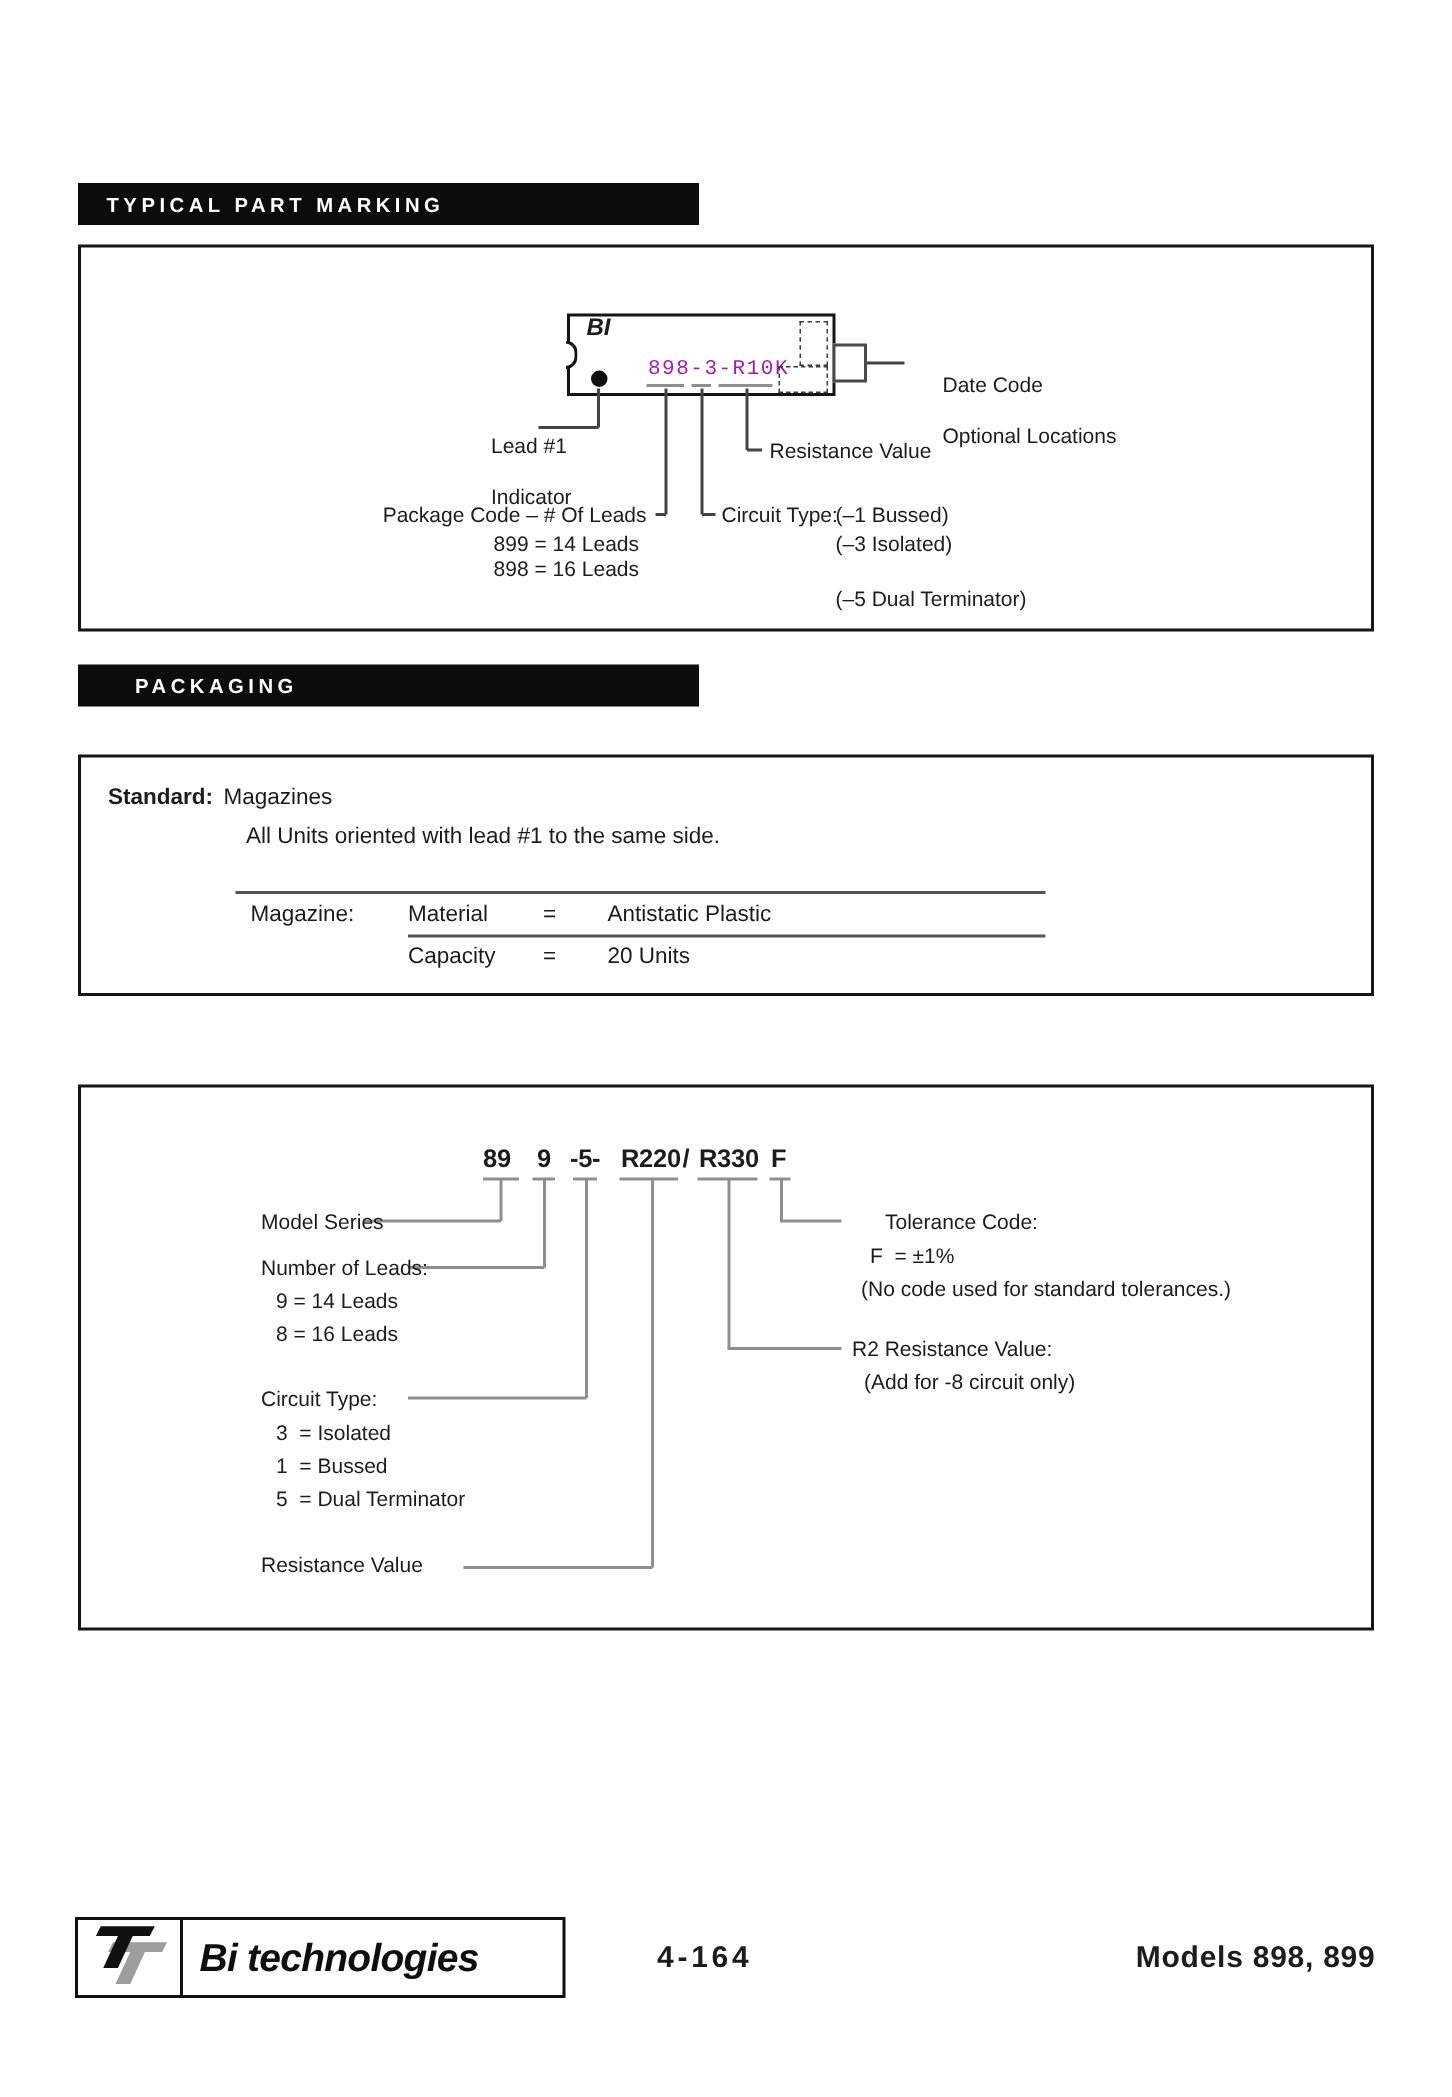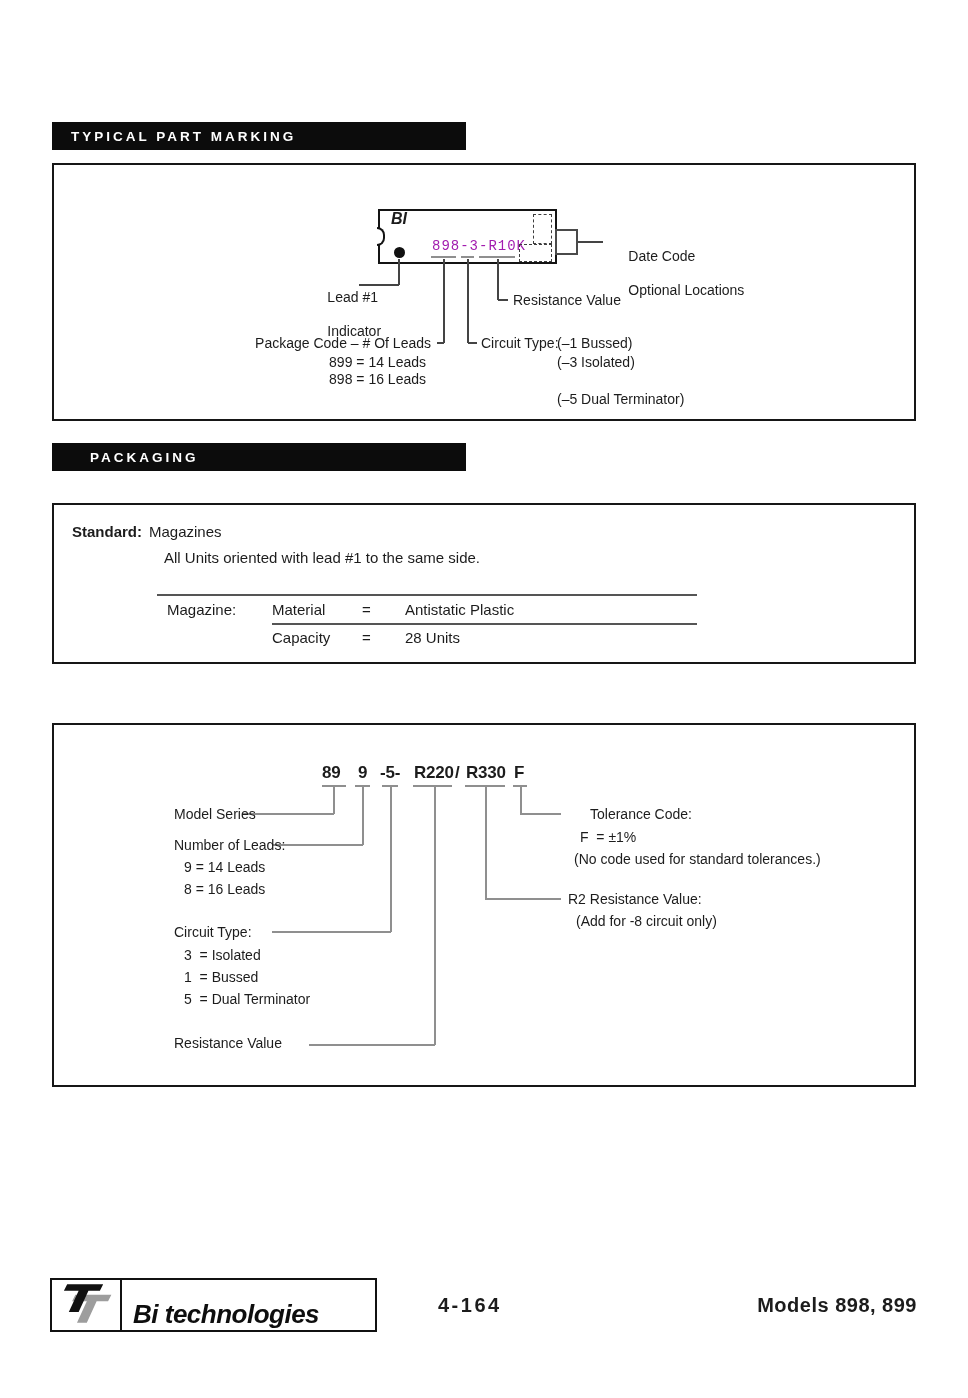--- a/index.html
+++ b/index.html
@@ -17,21 +17,21 @@
   .dot{position:absolute;width:11px;height:11px;border-radius:50%;background:#111;}
   .dashed{position:absolute;border:1.5px dashed #3d3d3d;box-sizing:border-box;}
   .notch{position:absolute;background:#fff;border:2px solid #141414;border-left:none;
         border-top-right-radius:16px;border-bottom-right-radius:16px;}
   .tab{position:absolute;border:2px solid #4a4a4a;background:#fff;box-sizing:border-box;}
   .mono{font-family:Liberation Mono, monospace;font-size:14px;letter-spacing:1px;color:#a21caf;}
   .code{position:absolute;font-weight:bold;font-size:17px;letter-spacing:-0.2px;white-space:pre;}
   .pk{font-size:15px;}
   .ftr-num{position:absolute;font-weight:bold;font-size:20px;letter-spacing:2.5px;}
   .logo-box{position:absolute;left:50px;top:1278px;width:327px;height:54px;border:2px solid #111;
-        box-sizing:border-box;display:flex;align-items:flex-end;}
+        box-sizing:border-box;display:flex;align-items:center;}
   .tt-cell{width:70px;height:100%;border-right:2px solid #111;box-sizing:border-box;
         display:flex;align-items:center;justify-content:center;}
   .bi-text{font-weight:bold;font-style:italic;font-size:26px;letter-spacing:-0.5px;padding-left:11px;color:#0e0e0e;}
 </style>
 </head>
 <body>
 
 <div class="page">
 
   <div class="hdr-bar" style="top:122px;">TYPICAL PART MARKING</div>
@@ -89,21 +89,21 @@
     <div class="t pk" style="left:110px;top:44px;">All Units oriented with lead #1 to the same side.</div>
 
     <div class="ln" style="left:103px;top:89px;width:540px;height:1.5px;background:#555;"></div>
     <div class="t pk" style="left:113px;top:96px;">Magazine:</div>
     <div class="t pk" style="left:218px;top:96px;">Material</div>
     <div class="t pk" style="left:308px;top:96px;">=</div>
     <div class="t pk" style="left:351px;top:96px;">Antistatic Plastic</div>
     <div class="ln" style="left:218px;top:118px;width:425px;height:1.5px;background:#555;"></div>
     <div class="t pk" style="left:218px;top:124px;">Capacity</div>
     <div class="t pk" style="left:308px;top:124px;">=</div>
-    <div class="t pk" style="left:351px;top:124px;">28 Units</div>
+    <div class="t pk" style="left:351px;top:124px;">20 Units</div>
   </div>
 
 
   <div class="box" style="top:723px;height:364px;">
 
     <div class="code" style="left:268px;top:38px;">89</div>
     <div class="code" style="left:304px;top:38px;">9</div>
     <div class="code" style="left:326px;top:38px;">-5-</div>
     <div class="code" style="left:360px;top:38px;">R220</div>
     <div class="code" style="left:401px;top:38px;">/</div>

